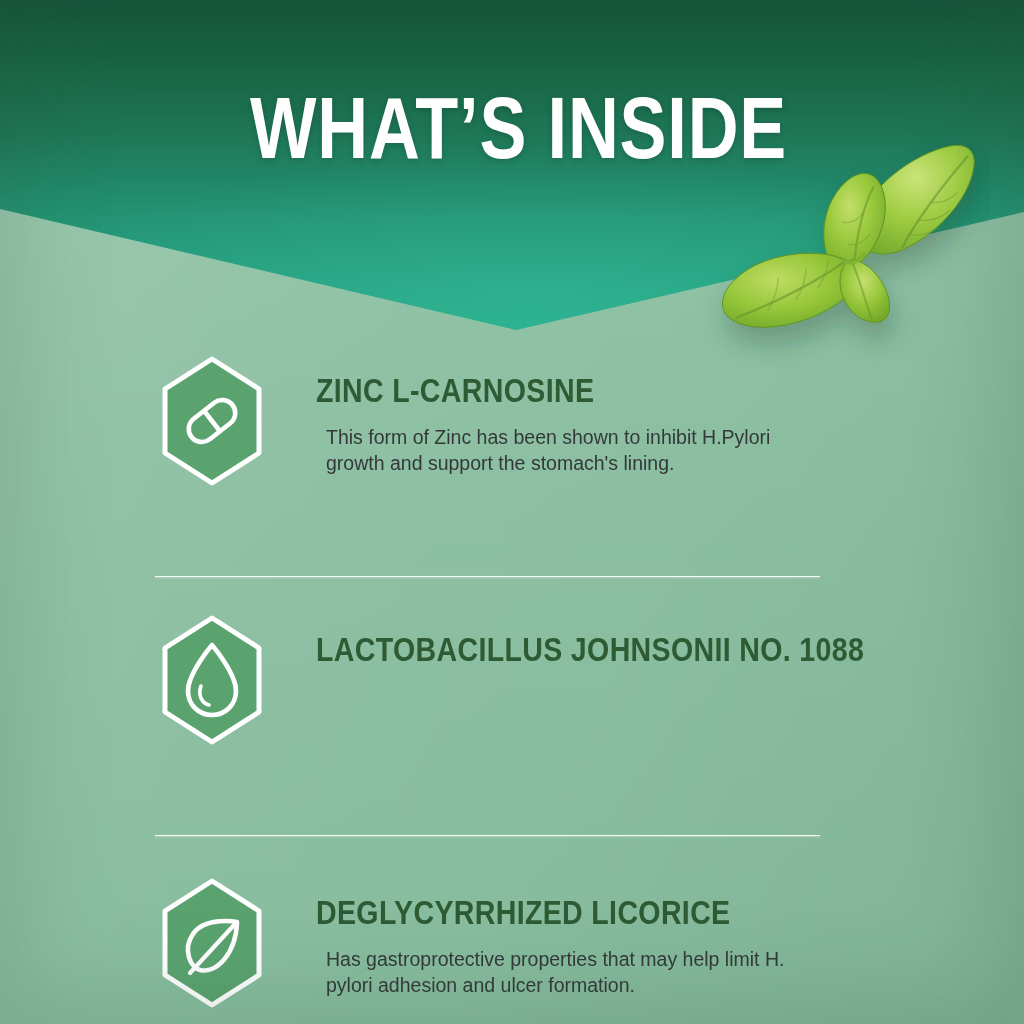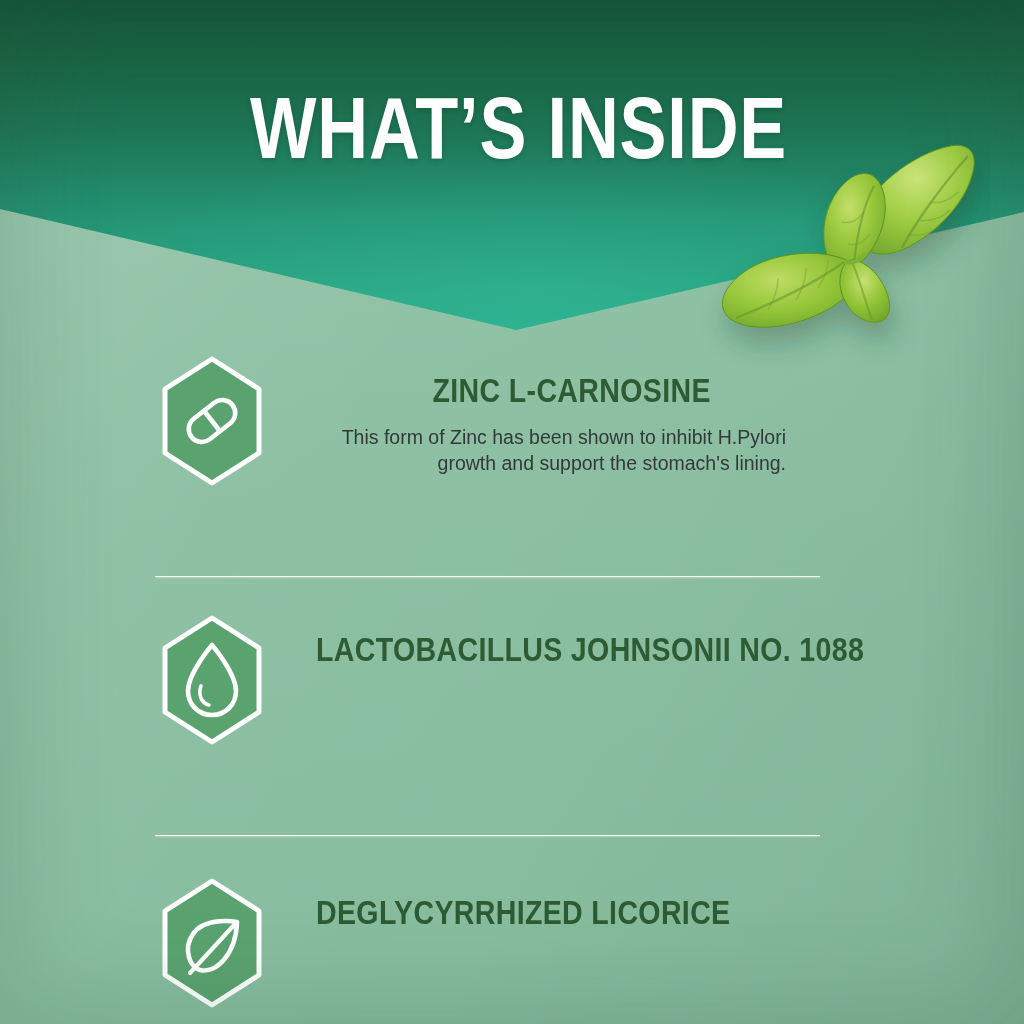--- a/index.html
+++ b/index.html
@@ -95,21 +95,20 @@
     left: 0;
     top: 352px;
     width: 1024px;
   }
   .row {
     position: relative;
     display: flex;
     align-items: flex-start;
     padding-left: 160px;
     height: 190px;
-    text-align: right;
   }
   .hexwrap {
     width: 104px;
     flex: 0 0 104px;
     margin-top: 4px;
   }
   .hexwrap svg { display: block; width: 104px; height: 130px; }
 
   .copy {
     margin-left: 52px;
@@ -125,21 +124,21 @@
     transform: scaleX(0.84);
     transform-origin: left center;
     white-space: nowrap;
     margin: 0 0 16px 0;
   }
   .ing-desc {
     color: #33393a;
     font-size: 19.5px;
     line-height: 26px;
     font-weight: 400;
-    margin: 0;
+    margin: 10px;
     max-width: 470px;
   }
 
   .divider {
     position: relative;
     height: 1px;
     margin: 0 0 0 155px;
     width: 665px;
     background: #f4fbf6;
     box-shadow: 0 1px 2px rgba(255,255,255,0.5);
@@ -255,19 +254,20 @@
     <div class="row" style="margin-top:38px;">
       <div class="hexwrap">
         <svg viewBox="0 0 104 130" xmlns="http://www.w3.org/2000/svg">
           <polygon points="52,3 99,33 99,97 52,127 5,97 5,33" fill="#5aa36f" stroke="#ffffff" stroke-width="5" stroke-linejoin="round"></polygon>
           <path d="M77 44 C77 44 45 38 33 56 C22 72 31 90 40 92 C56 96 76 76 77 44 Z" fill="none" stroke="#ffffff" stroke-width="4.6" stroke-linejoin="round"></path>
           <line x1="30" y1="95" x2="75" y2="46" stroke="#ffffff" stroke-width="4.2" stroke-linecap="round"></line>
         </svg>
       </div>
       <div class="copy">
         <div class="ing-title">DEGLYCYRRHIZED LICORICE</div>
+        <p class="ing-desc">Has gastroprotective properties that may help limit H. pylori adhesion and ulcer formation.</p>
       </div>
     </div>
 
   </div>
 
   <div class="vignette"></div>
 </div>
 
 </body></html>

